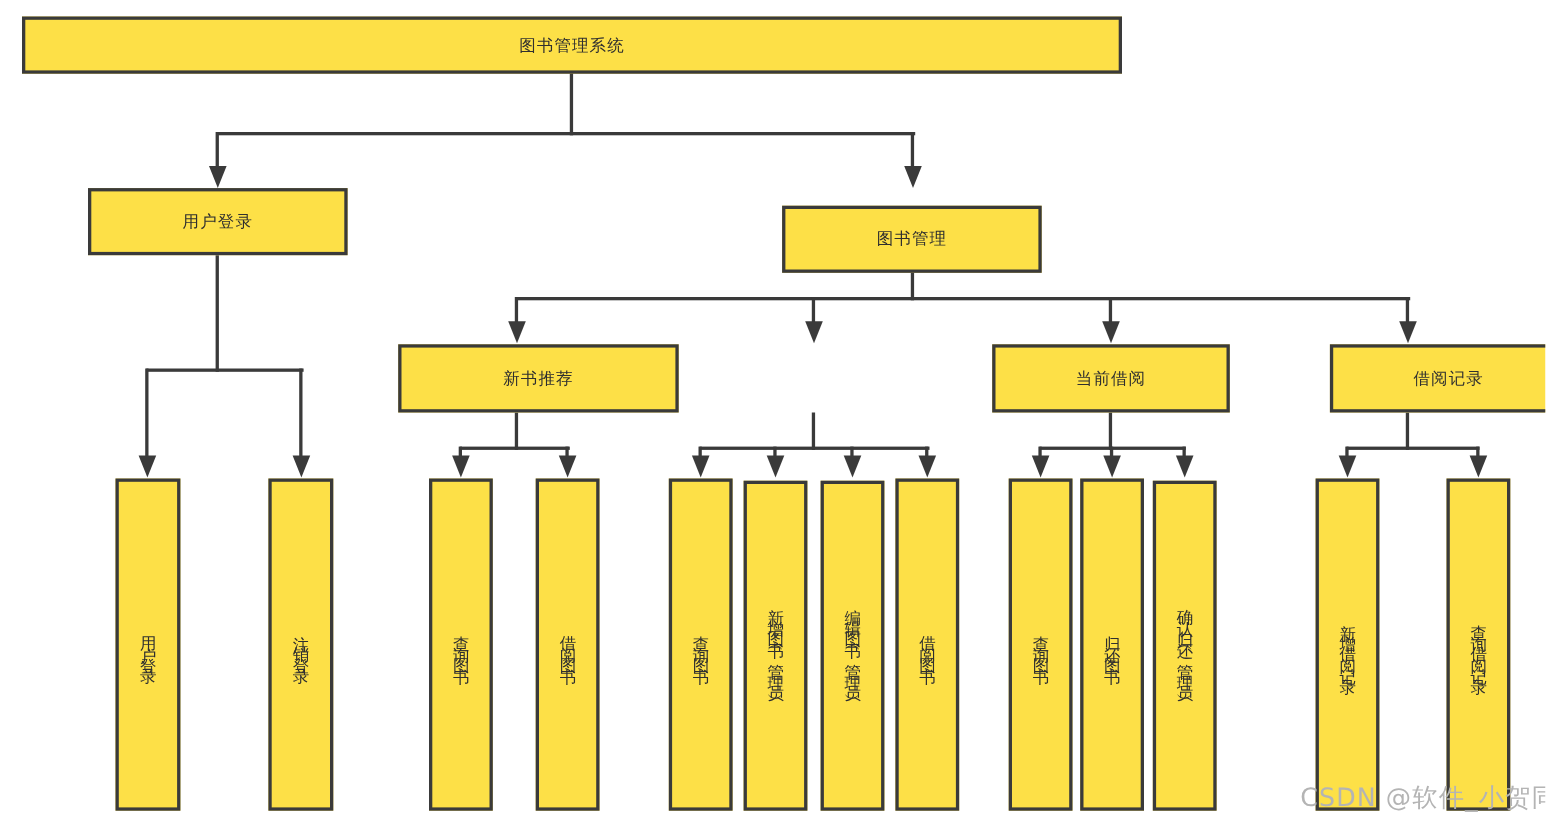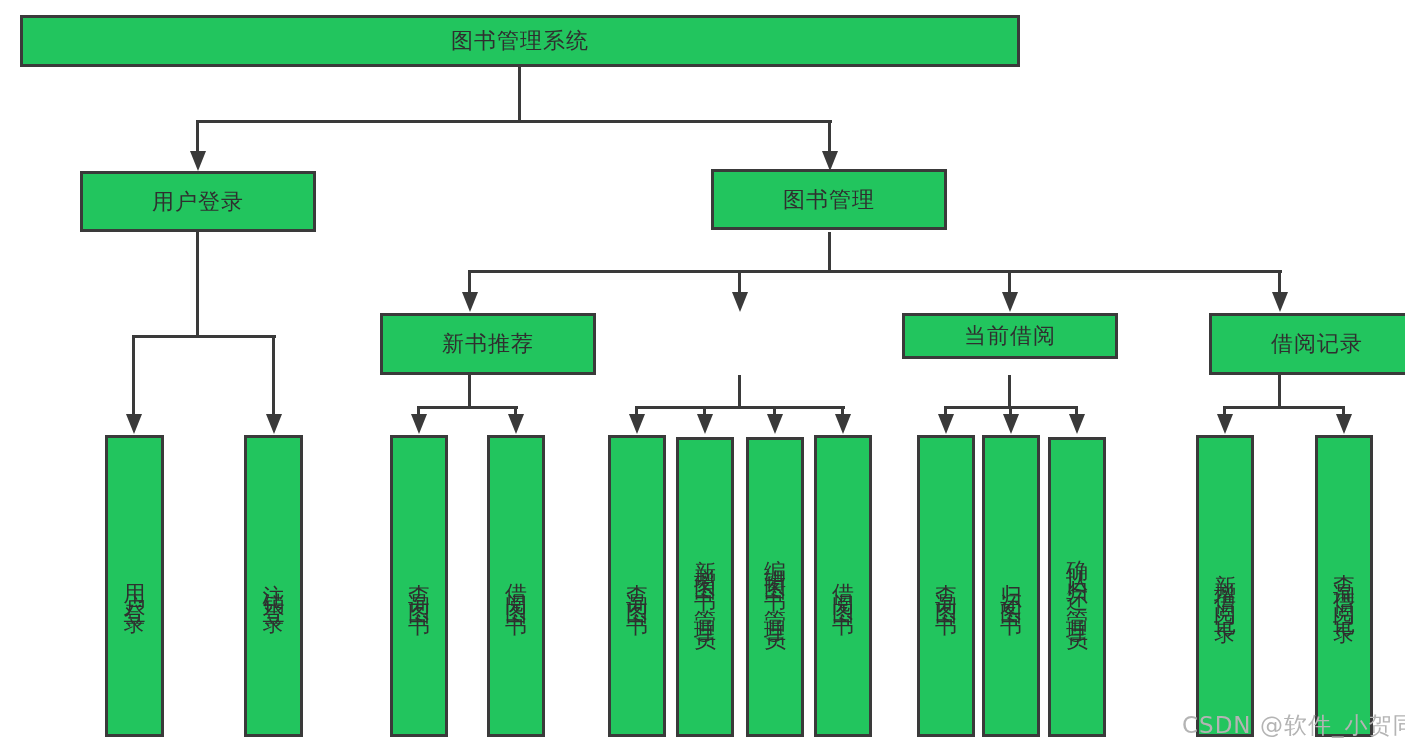--- a/index.html
+++ b/index.html
@@ -14,26 +14,26 @@
     width: 1405px;
     height: 747px;
     background: var(--bg);
     font-family: "DejaVu Sans", "Liberation Sans", sans-serif;
     overflow: hidden;
   }
   .box {
     position: absolute;
     box-sizing: border-box;
     border: 3px solid var(--line);
-    background: #22c55e;
+    background: #fde047;
     display: flex;
     align-items: center;
     justify-content: center;
     color: var(--text);
-    font-size: 22px;
+    font-size: 15px;
     letter-spacing: 1px;
     z-index: 2;
   }
   .vbox span {
     writing-mode: vertical-rl;
     text-orientation: mixed;
     letter-spacing: 10px;
     line-height: 1.1;
   }
   .hline { position: absolute; height: 3px; background: var(--line); z-index: 1; }
@@ -66,21 +66,21 @@
   <div class="vline" style="left:518px; top:66px; height:57px;"></div>
   <div class="hline" style="left:197px; top:120px; width:635px;"></div>
   <div class="vline" style="left:196px; top:120px; height:34px;"></div>
   <div class="arrow" style="left:190px; top:151px;"></div>
   <div class="vline" style="left:828px; top:120px; height:34px;"></div>
   <div class="arrow" style="left:822px; top:151px;"></div>
 
   <div class="box" style="left:80px; top:171px; width:236px; height:61px;">
     <span>用户登录</span>
   </div>
-  <div class="box" style="left:711px; top:169px; width:236px; height:61px;font-family:Liberation Mono, monospace;">
+  <div class="box" style="left:711px; top:187px; width:236px; height:61px;font-family:Liberation Mono, monospace;">
     <span>图书管理</span>
   </div>
 
   <div class="vline" style="left:196px; top:232px; height:106px;"></div>
   <div class="hline" style="left:133px; top:335px; width:143px;"></div>
   <div class="vline" style="left:132px; top:335px; height:81px;"></div>
   <div class="arrow" style="left:126px; top:414px;"></div>
   <div class="vline" style="left:272px; top:335px; height:81px;"></div>
   <div class="arrow" style="left:266px; top:414px;"></div>
 
@@ -88,24 +88,24 @@
   <div class="hline" style="left:469px; top:270px; width:813px;"></div>
   <div class="vline" style="left:468px; top:270px; height:24px;"></div>
   <div class="arrow" style="left:462px; top:292px;"></div>
   <div class="vline" style="left:738px; top:270px; height:24px;"></div>
   <div class="arrow" style="left:732px; top:292px;"></div>
   <div class="vline" style="left:1008px; top:270px; height:24px;"></div>
   <div class="arrow" style="left:1002px; top:292px;"></div>
   <div class="vline" style="left:1278px; top:270px; height:24px;"></div>
   <div class="arrow" style="left:1272px; top:292px;"></div>
 
-  <div class="box" style="left:380px; top:313px; width:216px; height:62px;align-items:center;">
+  <div class="box" style="left:362px; top:313px; width:255px; height:62px;align-items:center;">
     <span>新书推荐</span>
   </div>
-  <div class="box" style="left:902px; top:313px; width:216px; height:46px;">
+  <div class="box" style="left:902px; top:313px; width:216px; height:62px;">
     <span>当前借阅</span>
   </div>
   <div class="box" style="left:1209px; top:313px; width:216px; height:62px;">
     <span>借阅记录</span>
   </div>
 
   <div class="vline" style="left:468px; top:375px; height:34px;"></div>
   <div class="hline" style="left:418px; top:406px; width:100px;"></div>
   <div class="vline" style="left:417px; top:406px; height:10px;"></div>
   <div class="arrow" style="left:411px; top:414px;"></div>

